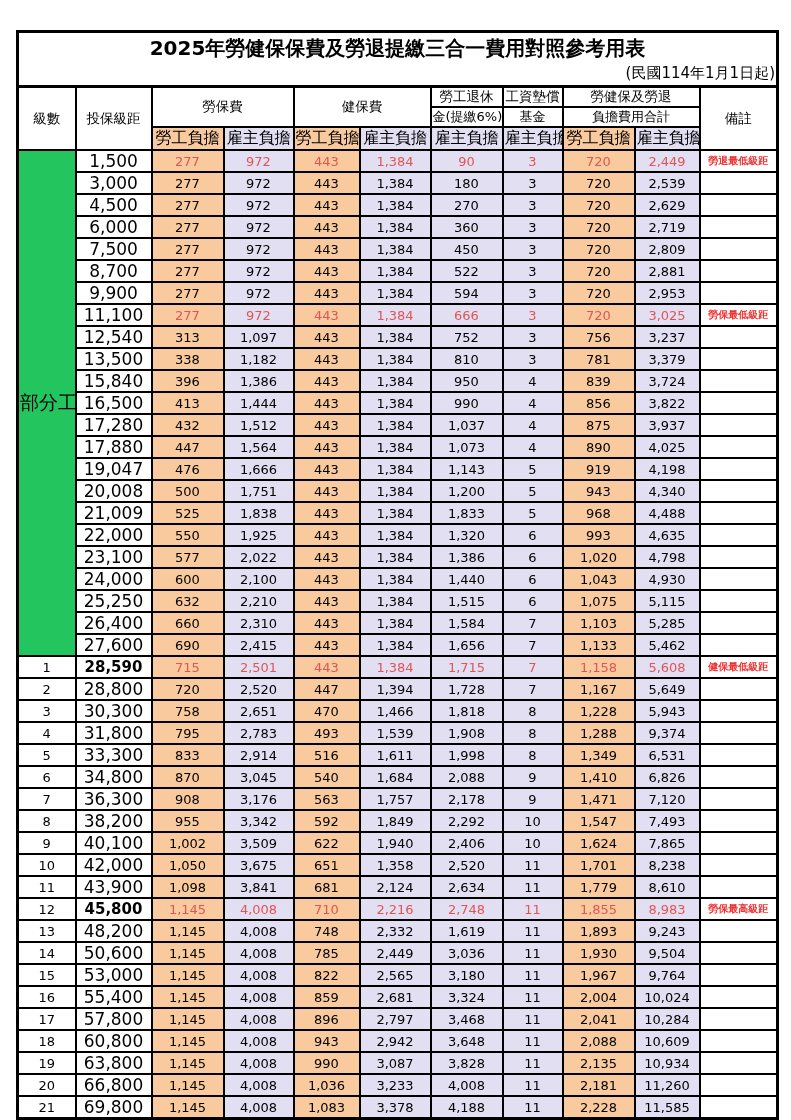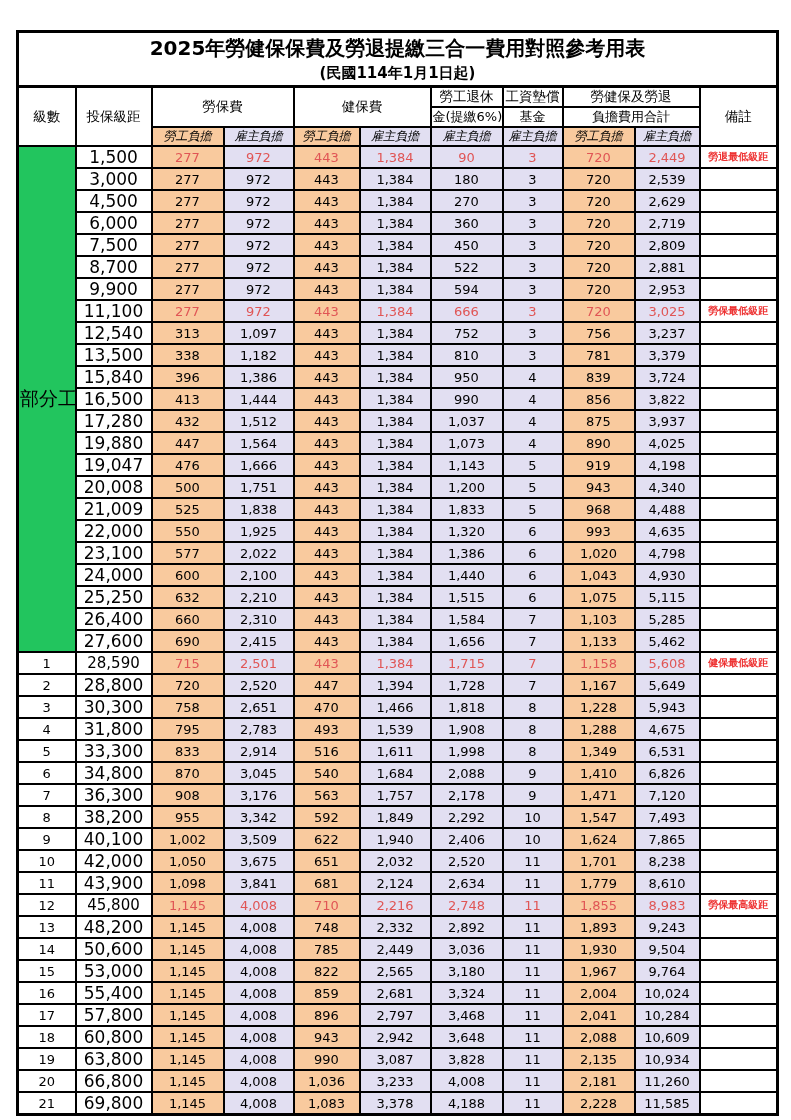--- a/index.html
+++ b/index.html
@@ -25,31 +25,31 @@
     border:2px solid #000;
     padding:0 1px;
     text-align:center;
     vertical-align:middle;
     white-space:nowrap;
     overflow:hidden;
     font-weight:normal;
   }
   tr.title-row th{height:52px;border-bottom:3px solid #000;}
   .t1{font-size:20px;font-weight:bold;line-height:27px;}
-  .t2{font-size:15px;font-weight:bold;line-height:22px;}
+  .t2{font-size:15px;font-weight:normal;line-height:22px;text-align:right;}
   tr.h1 th{height:16px;font-size:13.5px;}
   tr.h2 th{height:15px;font-size:13px;margin-top:47px;}
-  tr.h3 th{height:16px;font-size:12px;font-style:italic;}
+  tr.h3 th{height:16px;font-size:16px;}
   tbody td{height:20px;font-size:13px;}
   .emp{background:var(--emp-bg);}
   .er{background:var(--er-bg);}
   td.pt{background:#22c55e;font-size:19px;}
   td.c-level{font-size:13px;}
   td.c-bracket{font-size:17px;}
-  td.c-bracket.bb{font-size:15px;font-weight:normal;}
+  td.c-bracket.bb{font-size:15px;font-weight:bold;}
   td.c-remark{font-size:10px;font-weight:bold;color:var(--remark);padding:0;}
   tr.hl td.emp,tr.hl td.er{color:var(--hl);}
 </style>
 </head>
 <body>
 
 <table class="sheet">
   <colgroup>
     <col style="width:58px">
       <col style="width:76px">
@@ -248,21 +248,21 @@
         <td class="er">1,512</td>
         <td class="emp">443</td>
         <td class="er">1,384</td>
         <td class="er">1,037</td>
         <td class="er">4</td>
         <td class="emp">875</td>
         <td class="er">3,937</td>
         <td class="c-remark"></td>
       </tr>
       <tr>
-        <td class="c-bracket">19,880</td>
+        <td class="c-bracket">17,880</td>
         <td class="emp">447</td>
         <td class="er">1,564</td>
         <td class="emp">443</td>
         <td class="er">1,384</td>
         <td class="er">1,073</td>
         <td class="er">4</td>
         <td class="emp">890</td>
         <td class="er">4,025</td>
         <td class="c-remark"></td>
       </tr>
@@ -416,21 +416,21 @@
       <tr>
         <td class="c-level">4</td>
         <td class="c-bracket">31,800</td>
         <td class="emp">795</td>
         <td class="er">2,783</td>
         <td class="emp">493</td>
         <td class="er">1,539</td>
         <td class="er">1,908</td>
         <td class="er">8</td>
         <td class="emp">1,288</td>
-        <td class="er">4,675</td>
+        <td class="er">9,374</td>
         <td class="c-remark"></td>
       </tr>
       <tr>
         <td class="c-level">5</td>
         <td class="c-bracket">33,300</td>
         <td class="emp">833</td>
         <td class="er">2,914</td>
         <td class="emp">516</td>
         <td class="er">1,611</td>
         <td class="er">1,998</td>
@@ -490,21 +490,21 @@
         <td class="emp">1,624</td>
         <td class="er">7,865</td>
         <td class="c-remark"></td>
       </tr>
       <tr>
         <td class="c-level">10</td>
         <td class="c-bracket">42,000</td>
         <td class="emp">1,050</td>
         <td class="er">3,675</td>
         <td class="emp">651</td>
-        <td class="er">2,032</td>
+        <td class="er">1,358</td>
         <td class="er">2,520</td>
         <td class="er">11</td>
         <td class="emp">1,701</td>
         <td class="er">8,238</td>
         <td class="c-remark"></td>
       </tr>
       <tr>
         <td class="c-level">11</td>
         <td class="c-bracket">43,900</td>
         <td class="emp">1,098</td>
@@ -530,21 +530,21 @@
         <td class="er">8,983</td>
         <td class="c-remark">勞保最高級距</td>
       </tr>
       <tr>
         <td class="c-level">13</td>
         <td class="c-bracket">48,200</td>
         <td class="emp">1,145</td>
         <td class="er">4,008</td>
         <td class="emp">748</td>
         <td class="er">2,332</td>
-        <td class="er">2,892</td>
+        <td class="er">1,619</td>
         <td class="er">11</td>
         <td class="emp">1,893</td>
         <td class="er">9,243</td>
         <td class="c-remark"></td>
       </tr>
       <tr>
         <td class="c-level">14</td>
         <td class="c-bracket">50,600</td>
         <td class="emp">1,145</td>
         <td class="er">4,008</td>

